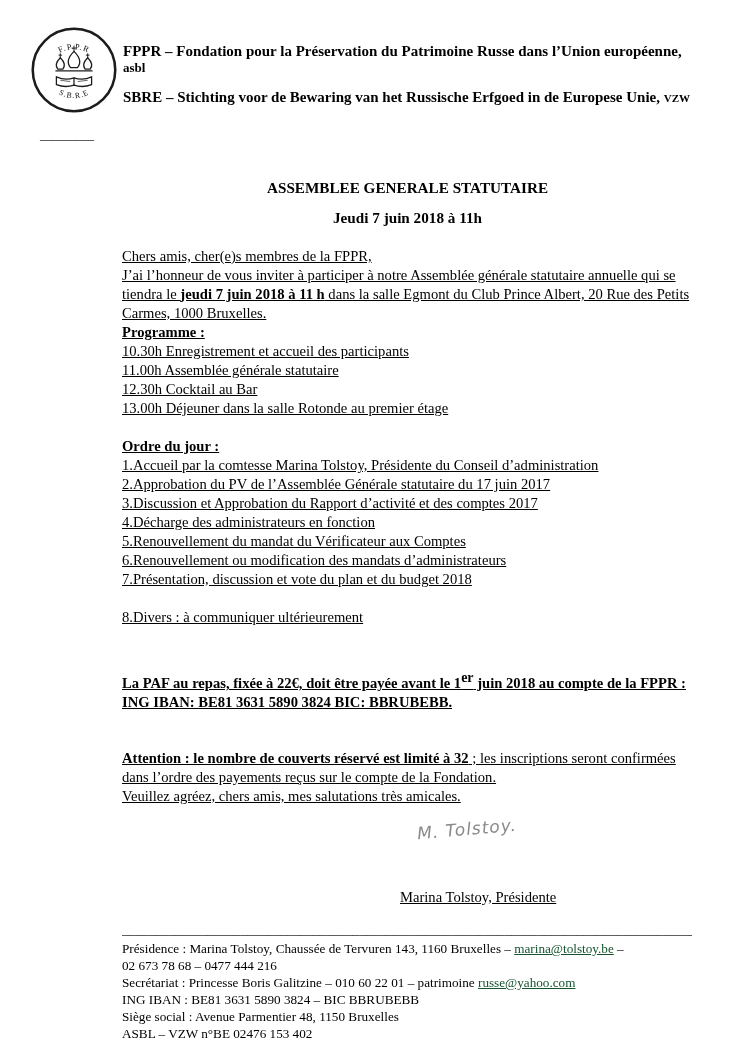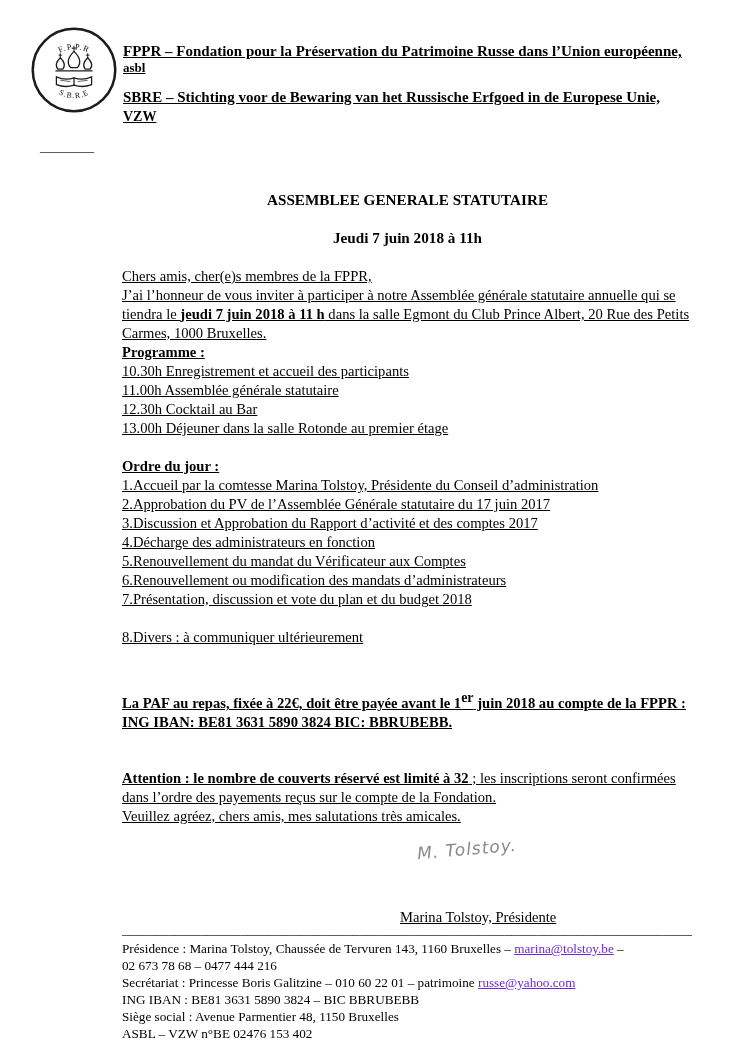--- a/index.html
+++ b/index.html
@@ -4,45 +4,45 @@
 <style>
   * { margin:0; padding:0; box-sizing:border-box; }
   html,body { background:#ffffff; }
   .page {
     position:relative; width:740px; height:1052px; margin:0 auto;
     background:#ffffff; color:#000;
     font-family:"Liberation Serif", serif; font-size:14.6px; overflow:hidden;
   }
   .letterhead { display:flex; padding:26px 45px 0 30px; }
   .logo { width:88px; height:88px; flex:0 0 88px; }
-  .head-text { margin-left:5px; padding-top:16px;text-decoration:underline; }
+  .head-text { margin-left:5px; padding-top:16px; }
   .org-line { font-weight:bold; font-size:15px; line-height:19px; }
   .org-suffix-line { font-weight:bold; font-size:13px; line-height:14px; }
-  .vzw { font-size:14px; }
+  .vzw { font-size:11px; }
   .org2 { margin-top:13px; }
   .rule-short { margin:16px 0 0 40px; font-size:12px; line-height:10px; }
   .rule-long { margin:8px 0 0 40px; width:592px; white-space:nowrap; overflow:hidden; font-size:15px; line-height:12px; }
   .title-block { margin:18px 55px 0 130px; text-align:center; font-weight:bold; font-size:15.2px; line-height:19px; }
-  .title-line2 { margin-top:19px; }
+  .title-line2 { margin-top:11px; }
   .bodytext { margin:20px 48px 0 122px; line-height:19px;text-decoration:underline; }
   .bold { font-weight:bold; }
   .mt1 { margin-top:19px; }
   .mt-paf { margin-top:47px; }
   .mt-att { margin-top:37px; }
   sup { font-size:14px; vertical-align:super; line-height:0; }
   .signature-wrap { margin:14px 0 0 295px; height:44px; }
   .signature-script {
     display:inline-block; transform:rotate(-5deg);
     font-family:"DejaVu Sans", sans-serif; font-style:italic;
     font-size:17px; color:#8a8a8a; letter-spacing:1px;
   }
   .signatory { margin:24px 0 0 278px; }
   .footer { position:absolute; left:122px; right:48px; bottom:10px; font-size:13.2px; line-height:17px; }
   .footer-rule { white-space:nowrap; overflow:hidden; width:570px; font-size:13.2px; line-height:12px; margin-bottom:4px; }
-  a.doc-link, .doc-link { color:#6d28d9; text-decoration:underline; cursor:pointer; }
+  a.doc-link, .doc-link { color:#14532d; text-decoration:underline; cursor:pointer; }
 </style>
 </head>
 <body>
 
 <div class="page">
 
   <div class="letterhead">
     <div class="logo">
       <svg viewBox="0 0 90 90" width="88" height="88" xmlns="http://www.w3.org/2000/svg">
         <defs>

